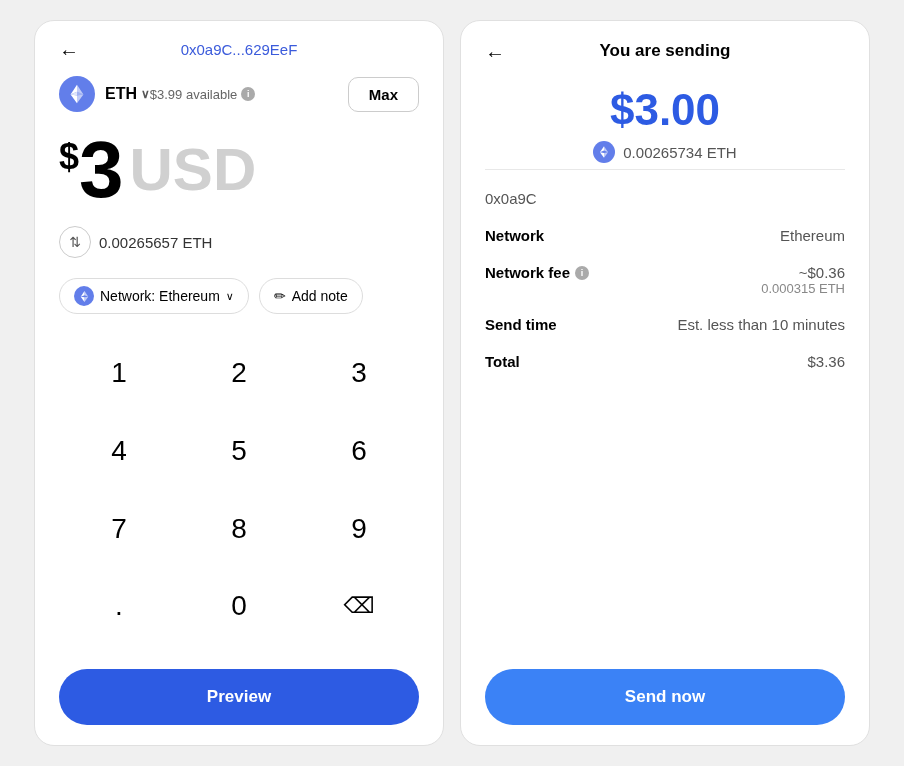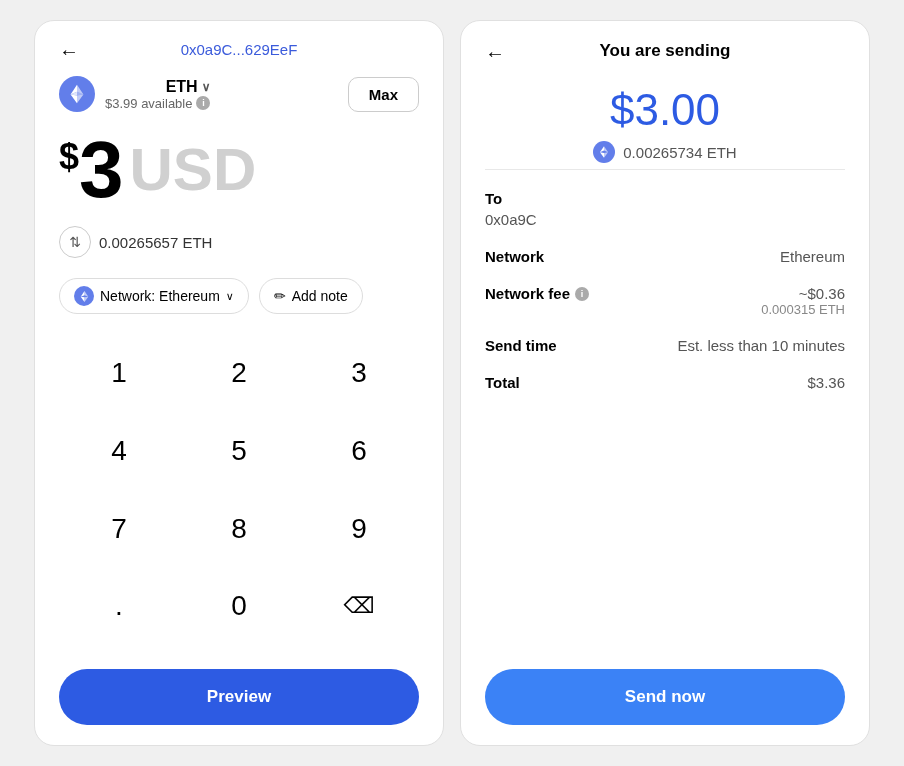--- a/index.html
+++ b/index.html
@@ -70,22 +70,21 @@
       display: flex;
       align-items: center;
       justify-content: center;
     }
     .eth-icon svg {
       width: 22px;
       height: 22px;
     }
     .token-details {
       display: flex;
-      flex-direction: column;
-      align-items: flex-end;
+      flex-direction: row;
     }
     .token-name {
       font-size: 16px;
       font-weight: 600;
       display: flex;
       align-items: center;
       gap: 4px;
     }
     .token-name .chevron {
       font-size: 12px;
@@ -256,21 +255,21 @@
       font-weight: 700;
       color: #000;
     }
 
     .sending-amount {
       text-align: center;
       margin-bottom: 6px;
     }
     .sending-usd {
       font-size: 44px;
-      font-weight: 400;
+      font-weight: 700;
       color: #2D5BE3;
       margin-bottom: 6px;
     }
     .sending-eth-row {
       display: flex;
       align-items: center;
       justify-content: center;
       gap: 8px;
     }
     .sending-eth-text {
@@ -467,21 +466,20 @@
         </div>
         <span class="sending-eth-text">0.00265734 ETH</span>
       </div>
     </div>
 
     <div class="divider"></div>
 
     <div class="detail-section">
 
       <div class="detail-group">
-        <div class="detail-label">To</div>
         <div class="detail-value">0x0a9C</div>
       </div>
 
       <div class="detail-row">
         <span class="detail-row-label">Network</span>
         <span class="detail-row-value-main">Ethereum</span>
       </div>
 
       <div class="detail-row">
         <span class="detail-row-label">

